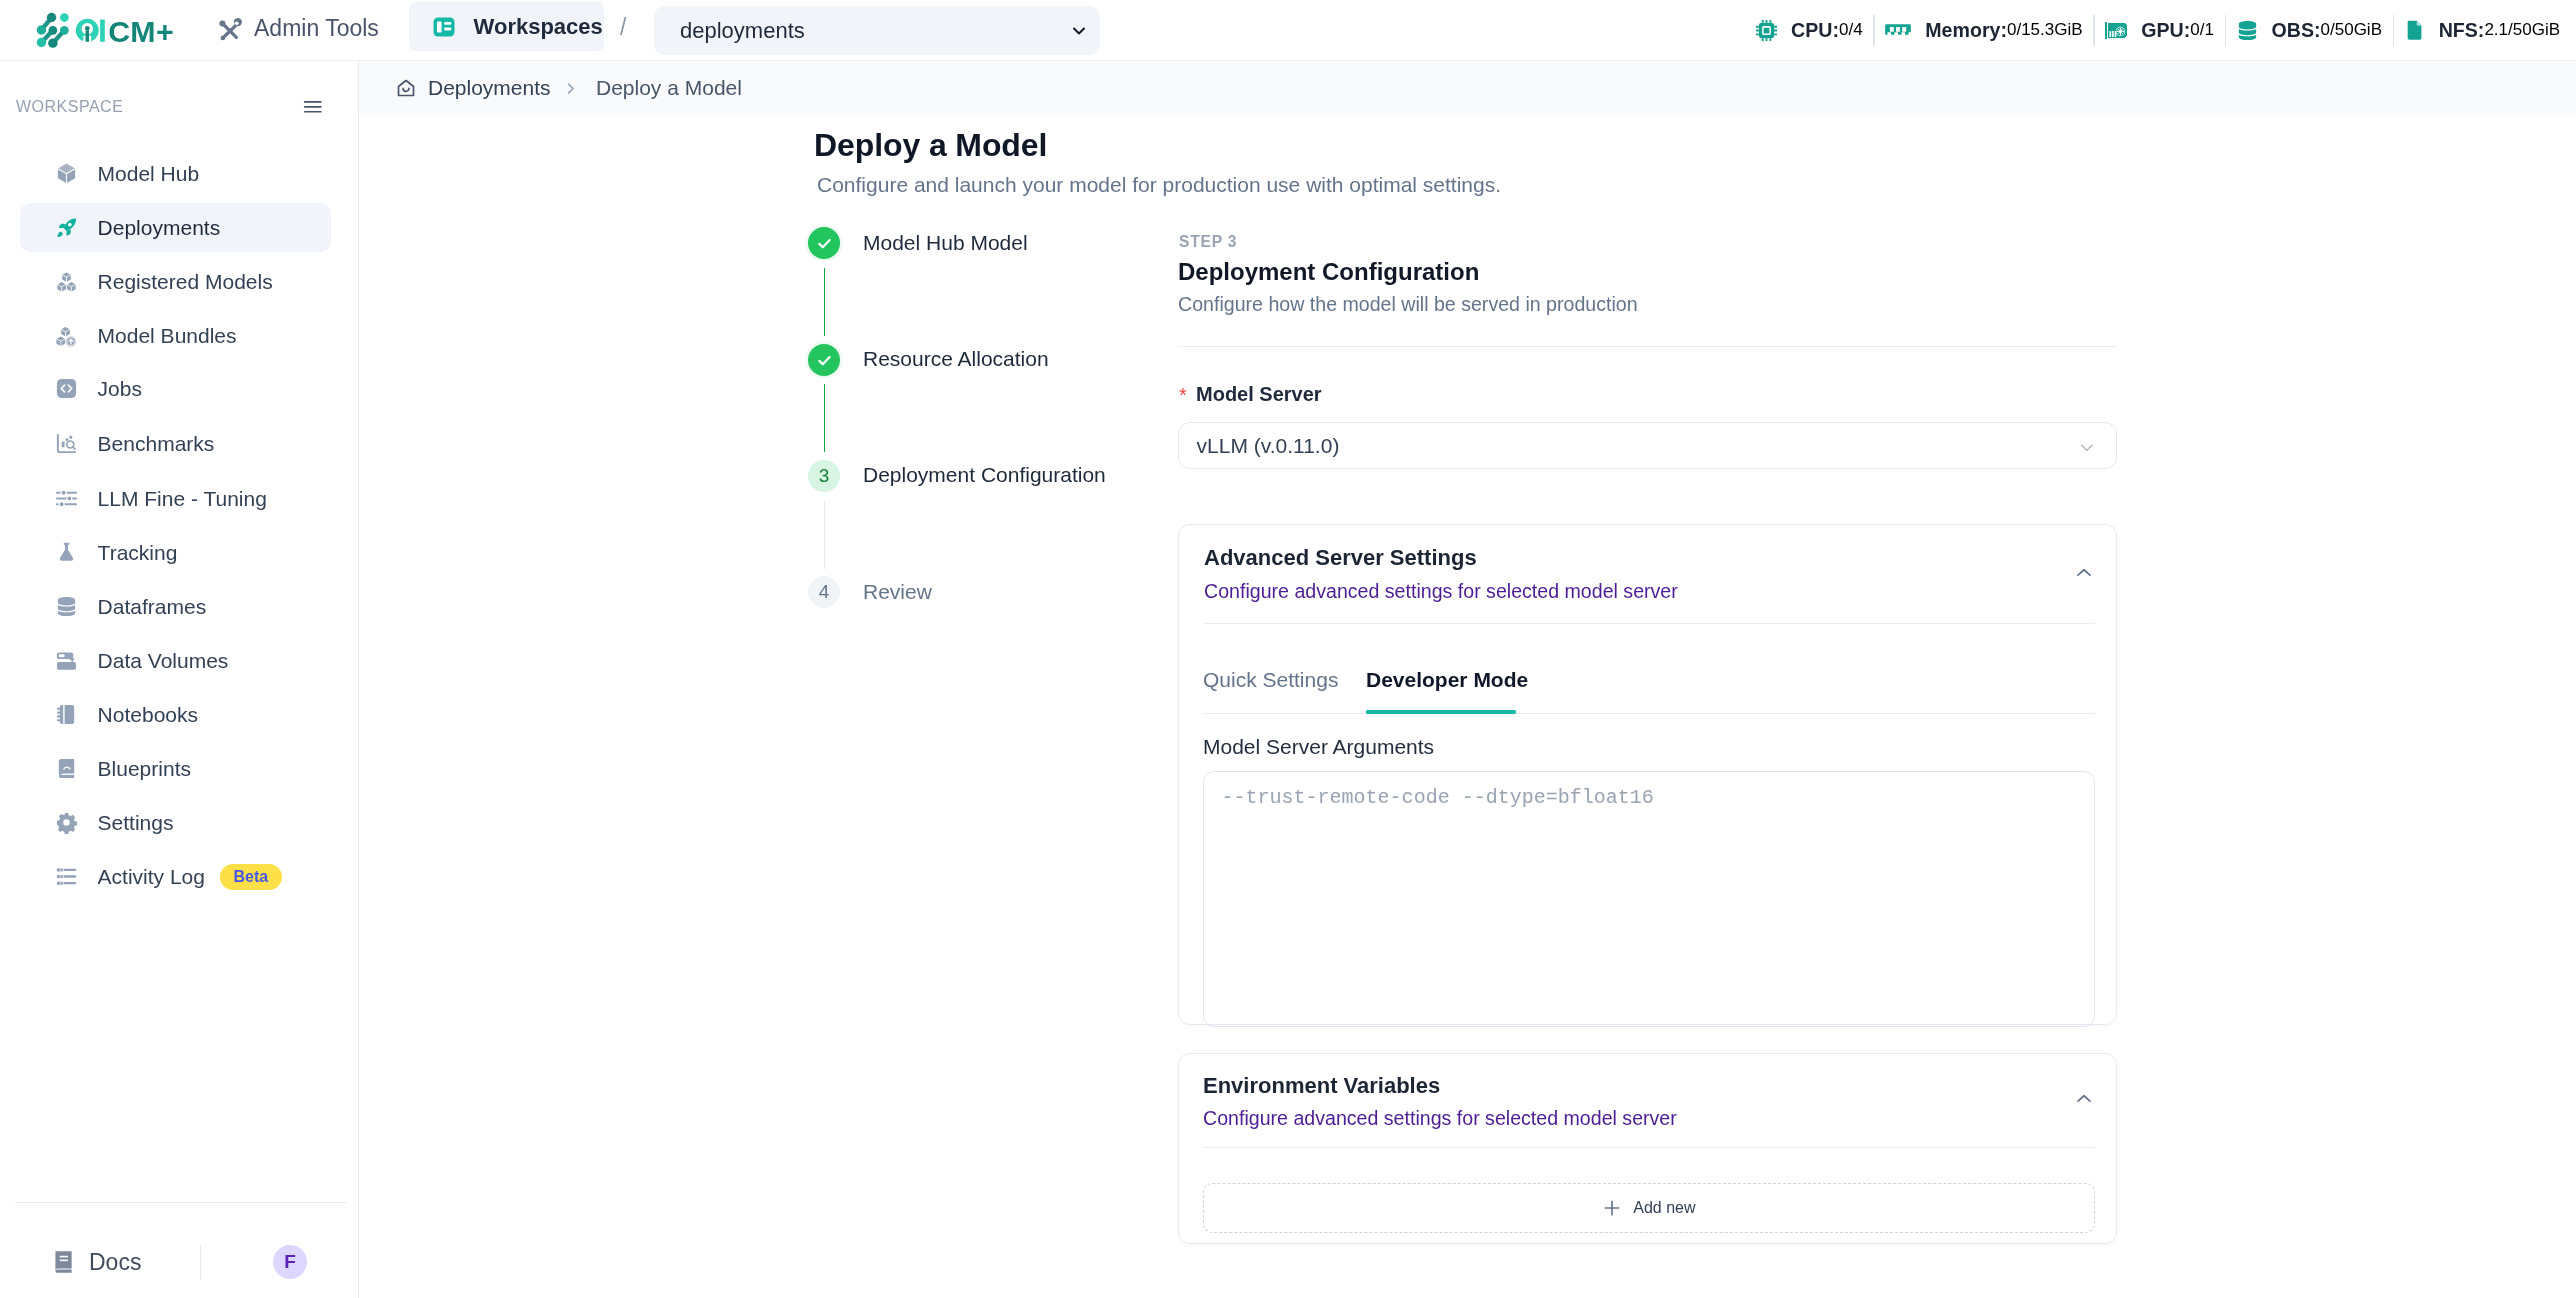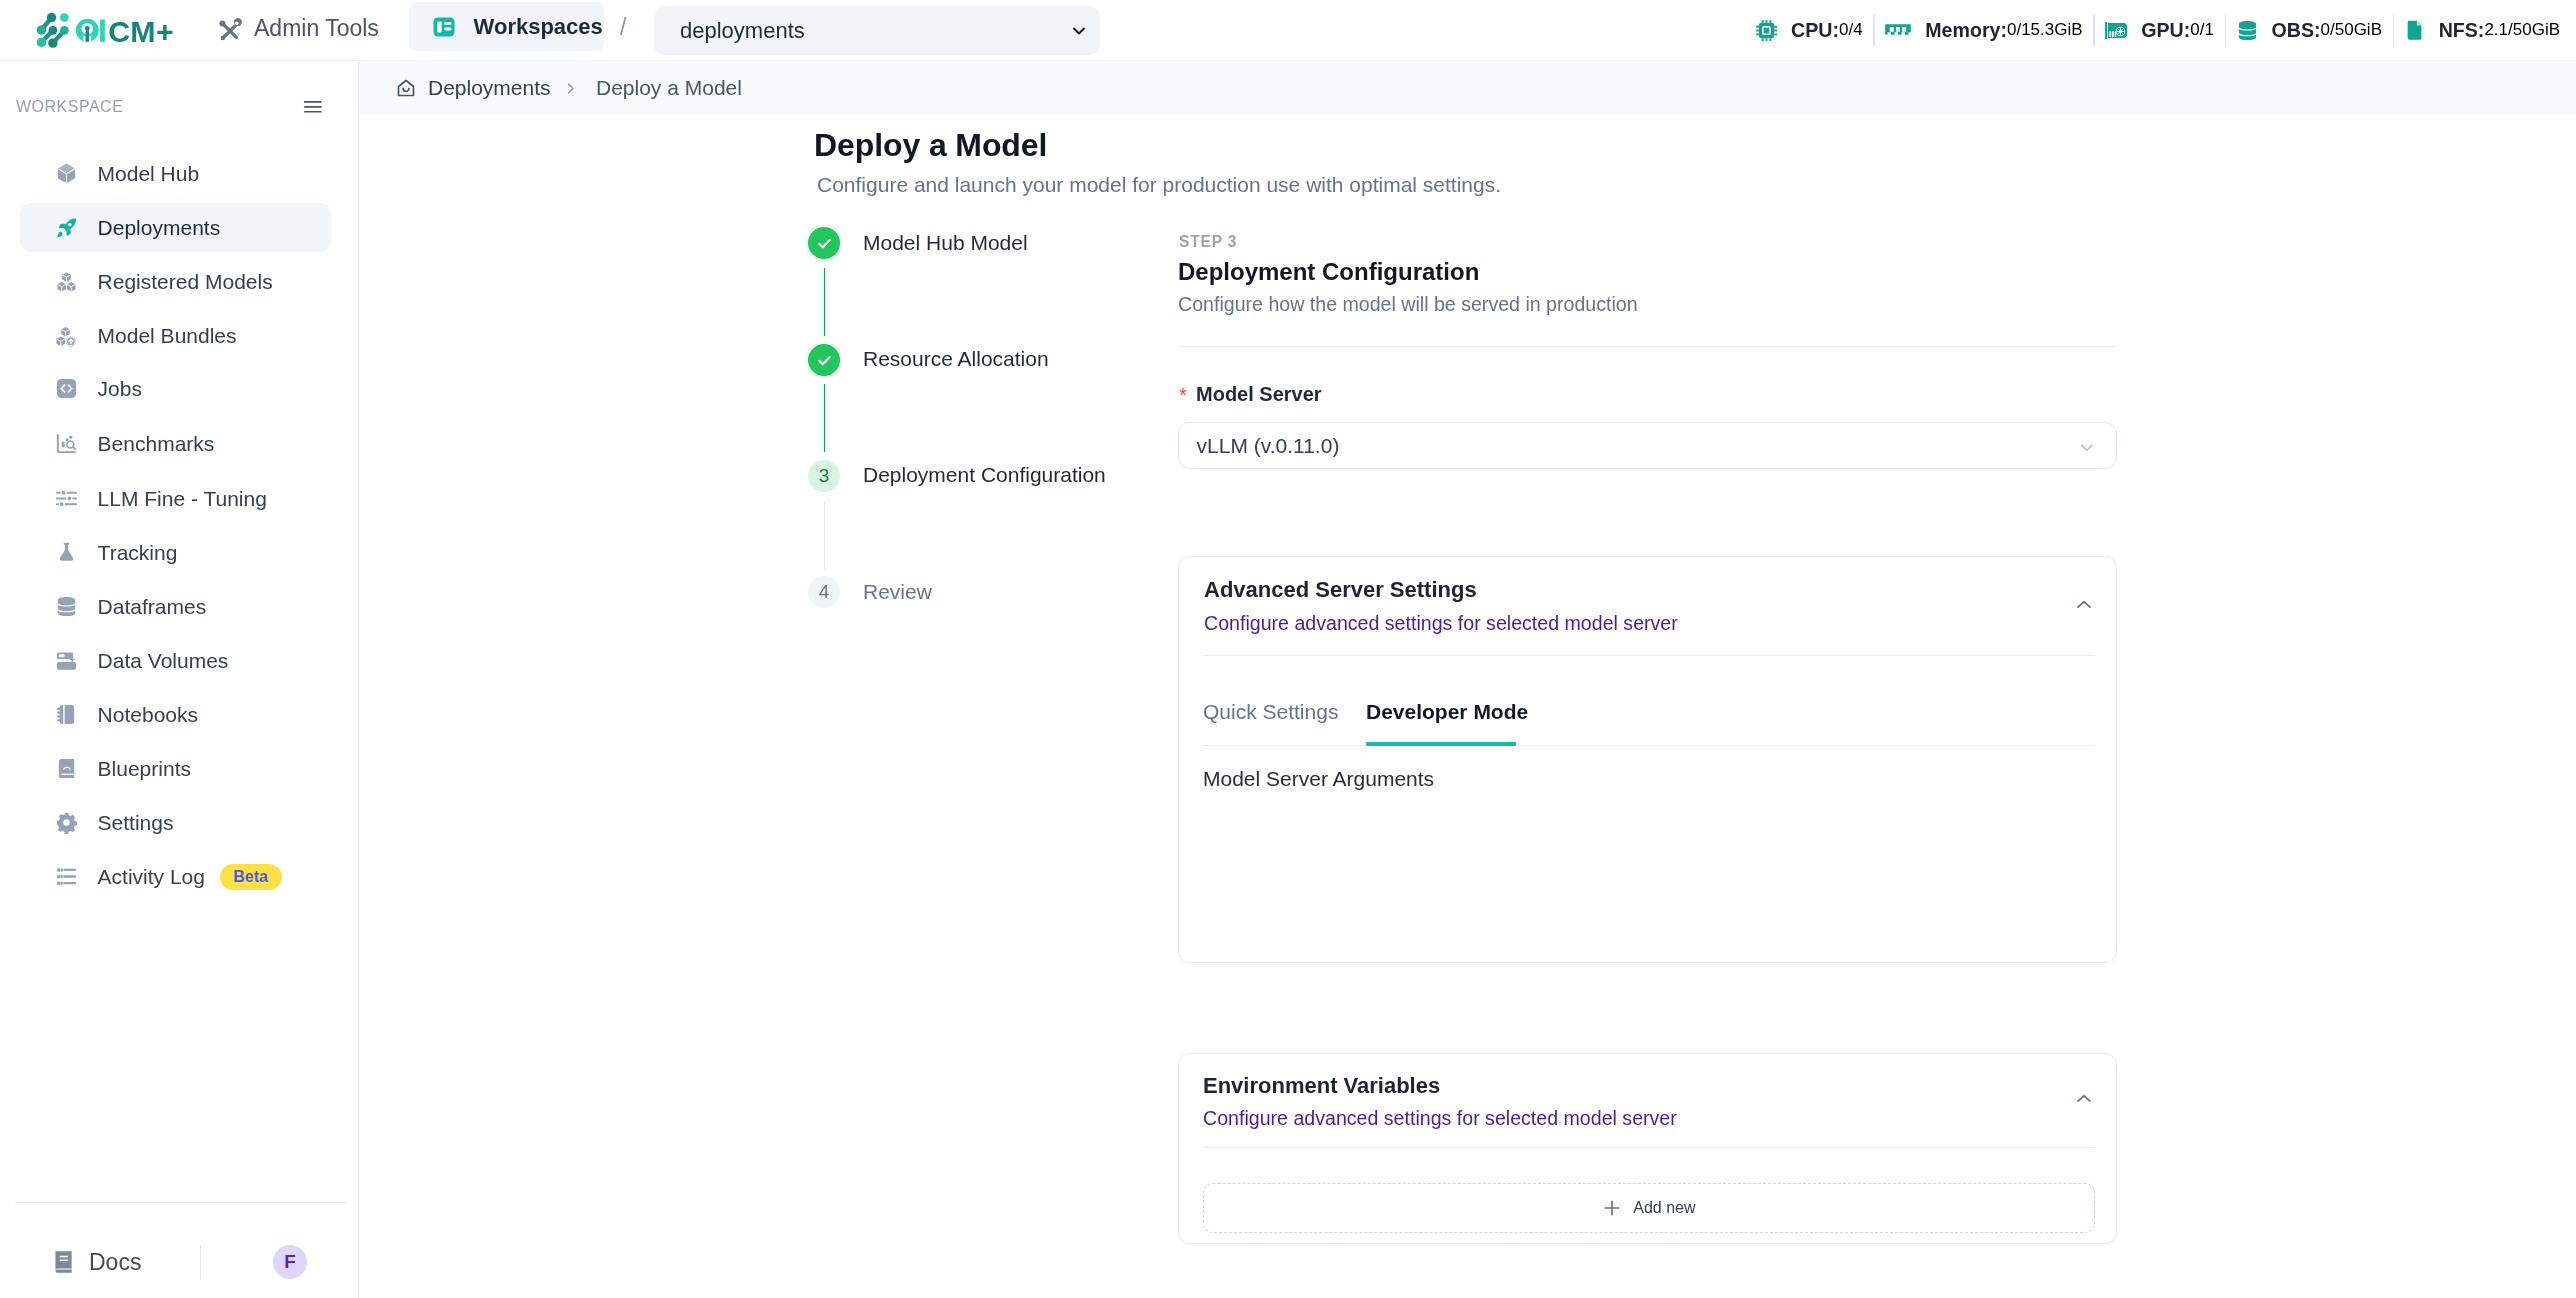--- a/index.html
+++ b/index.html
@@ -382,32 +382,35 @@
 
 <div class="abs" style="left:1179px;top:384px;font-size:20px;color:#ef4444">*</div>
 <div class="abs" style="left:1196px;top:383px;font-size:20px;font-weight:600;color:#1e293b">Model Server</div>
 <div class="abs" style="left:1178px;top:422px;width:939px;height:47px;border:1.4px solid #e2e8f0;border-radius:12px;background:#fff">
   <span style="position:absolute;left:17.6px;top:10.8px;font-size:21px;color:#334155">vLLM (v.0.11.0)</span>
   <svg style="position:absolute;right:20px;top:16px" width="17.6" height="17.6" viewBox="0 0 24 24">
       <path d="M5 8.5l7 7 7-7" stroke="#b3bcc8" stroke-width="2" fill="none" stroke-linecap="round" stroke-linejoin="round"></path>
     </svg>
 </div>
 
-<div class="card" style="top:556px;height:407px">
+<div class="card" style="top:524px;height:501px">
   <div class="abs ctitle" style="left:25px;top:20px">Advanced Server Settings</div>
   <div class="abs csub" style="left:25px;top:55px">Configure advanced settings for selected model server</div>
   <svg class="abs" style="left:897px;top:42px" width="16" height="10.8" viewBox="0 0 24 16">
       <path d="M3 12 12 4l9 8" class="chev"></path>
     </svg>
   <div class="hr" style="left:24px;top:98px;width:892px"></div>
   <div class="abs" style="left:24px;top:143px;font-size:21px;color:#64748b">Quick Settings</div>
   <div class="abs" style="left:187px;top:143px;font-size:21px;font-weight:600;color:#0f172a">Developer Mode</div>
   <div class="hr" style="left:24px;top:188px;width:892px"></div>
   <div class="abs" style="left:187px;top:185px;width:150px;height:4px;background:#14b8a6;border-radius:1.4px"></div>
   <div class="abs" style="left:24px;top:210px;font-size:21px;color:#242e3f;font-weight:500">Model Server Arguments</div>
+  <div class="abs" style="left:24px;top:246px;width:892px;height:256px;border:1.4px solid #e0e6ee;border-radius:10.8px">
+    <span style="position:absolute;left:17.6px;top:13.5px;font-size:20px;color:#98a3b3;font-family:'Liberation Mono',monospace">--trust-remote-code --dtype=bfloat16</span>
+  </div>
 </div>
 
 <div class="card" style="top:1053px;height:191px">
   <div class="abs ctitle" style="left:24px;top:19px">Environment Variables</div>
   <div class="abs csub" style="left:24px;top:53px">Configure advanced settings for selected model server</div>
   <svg class="abs" style="left:897px;top:39px" width="16" height="10.8" viewBox="0 0 24 16">
       <path d="M3 12 12 4l9 8" class="chev"></path>
     </svg>
   <div class="hr" style="left:24px;top:93px;width:892px"></div>
   <div class="abs" style="left:24px;top:129px;width:892px;height:50px;border:1.4px dashed #cbd5e1;border-radius:9.5px;display:flex;align-items:center;justify-content:center;gap:10.8px">

